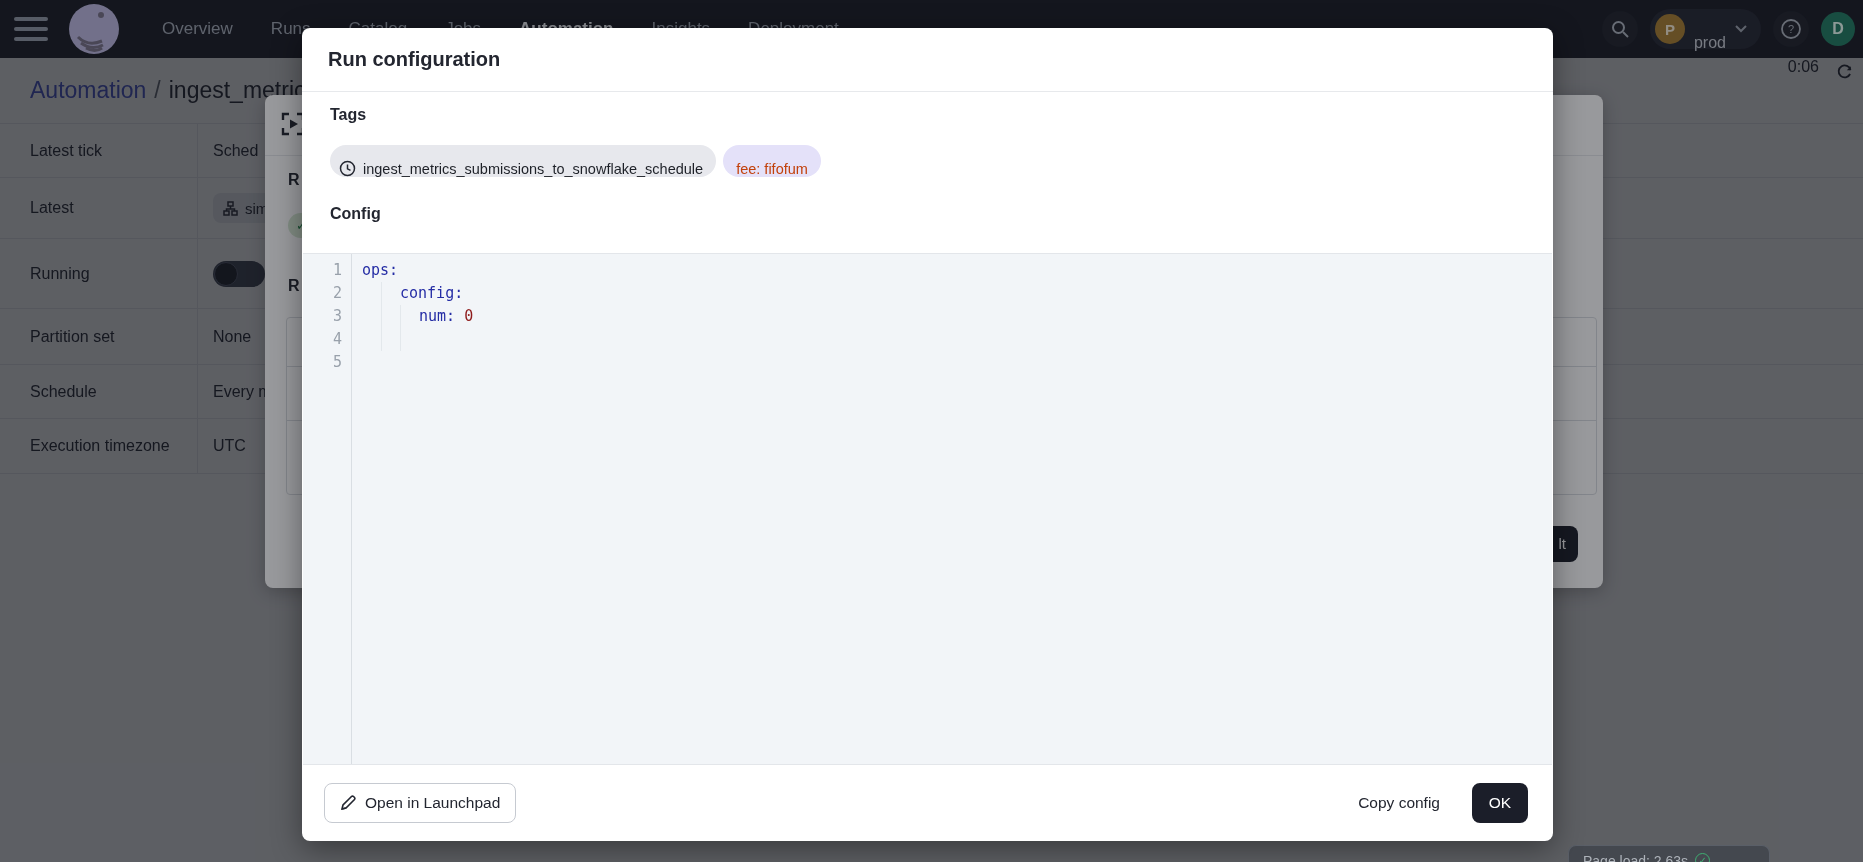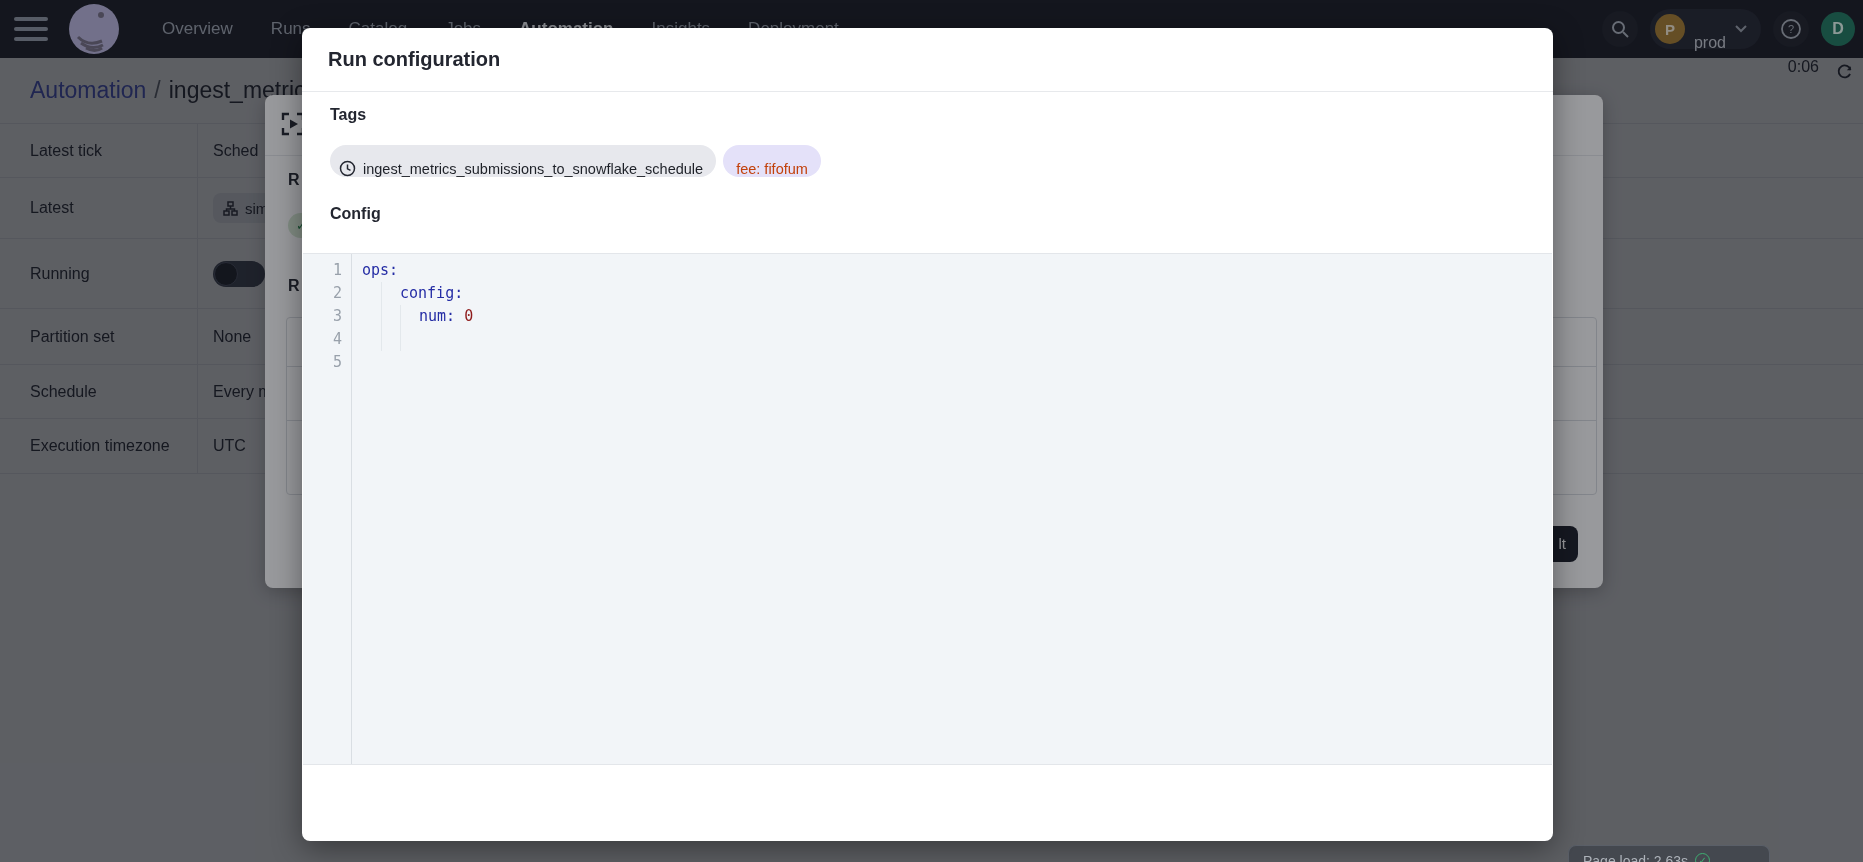--- a/index.html
+++ b/index.html
@@ -304,15 +304,30 @@
       <div class="codearea">
         <div class="guide g1"></div>
         <div class="guide g2"></div>
         <div class="cline"><span class="ykey">ops:</span><span class="yval"></span></div>
         <div class="cline ind2"><span class="ykey">config:</span><span class="yval"></span></div>
         <div class="cline ind3"><span class="ykey">num:</span><span class="yval">0</span></div>
         <div class="cline"><span class="ykey"></span><span class="yval"></span></div>
       </div>
     </div>
 
+    <div class="m-footer">
+      <button class="launchpad-btn">
+        <span>
+          <svg width="16" height="16" viewBox="0 0 16 16">
+              <path d="M2 14l1-4 8.5-8.5a1.4 1.4 0 0 1 2 0l1 1a1.4 1.4 0 0 1 0 2L6 13z" fill="none" stroke="#232630" stroke-width="1.6"></path>
+              <path d="M2 14l4-1" stroke="#232630" stroke-width="1.6"></path>
+            </svg>
+        </span>
+        <span>Open in Launchpad</span>
+      </button>
+      <div class="footer-right">
+        <button class="copy-btn">Copy config</button>
+        <button class="ok-btn">OK</button>
+      </div>
+    </div>
   </div>
 
 </div>
 
 </body></html>

